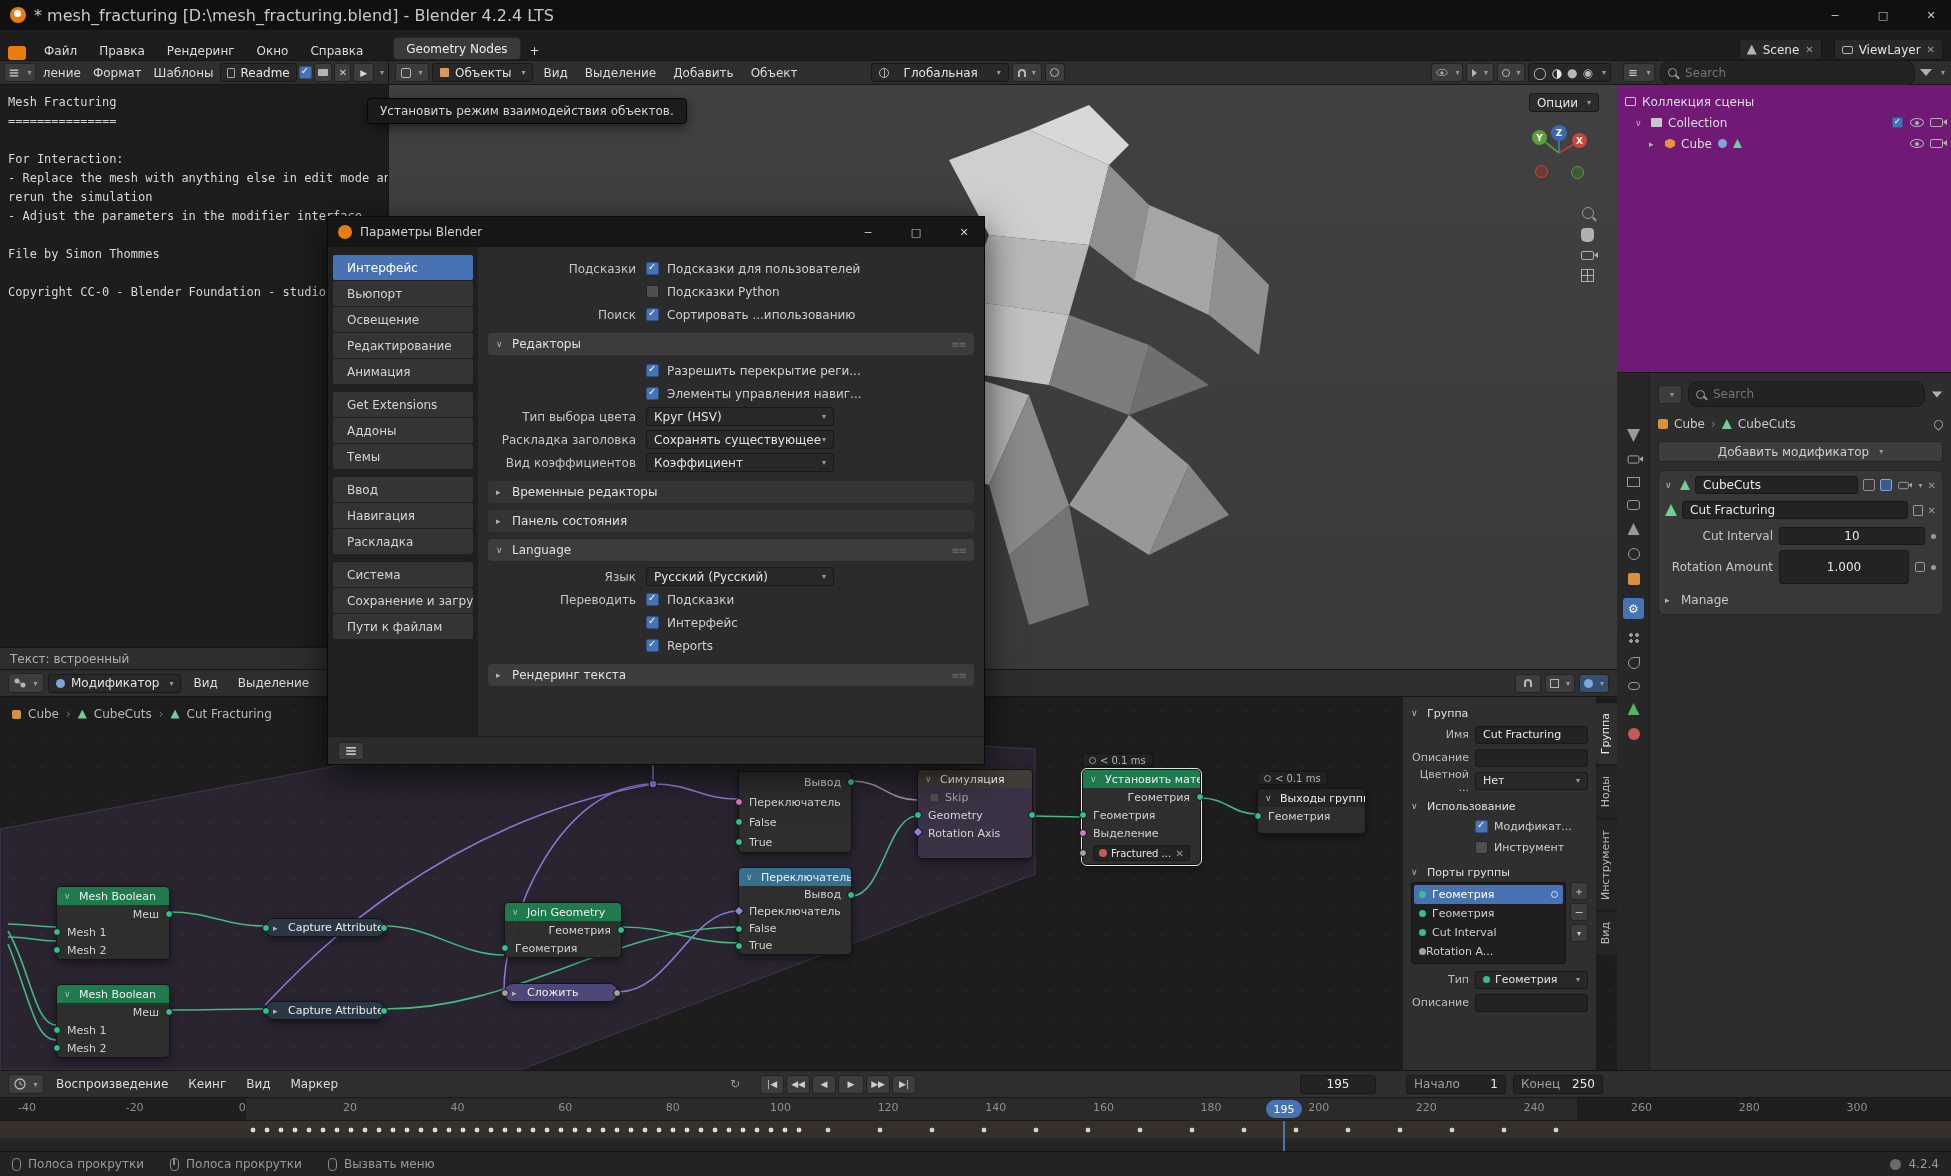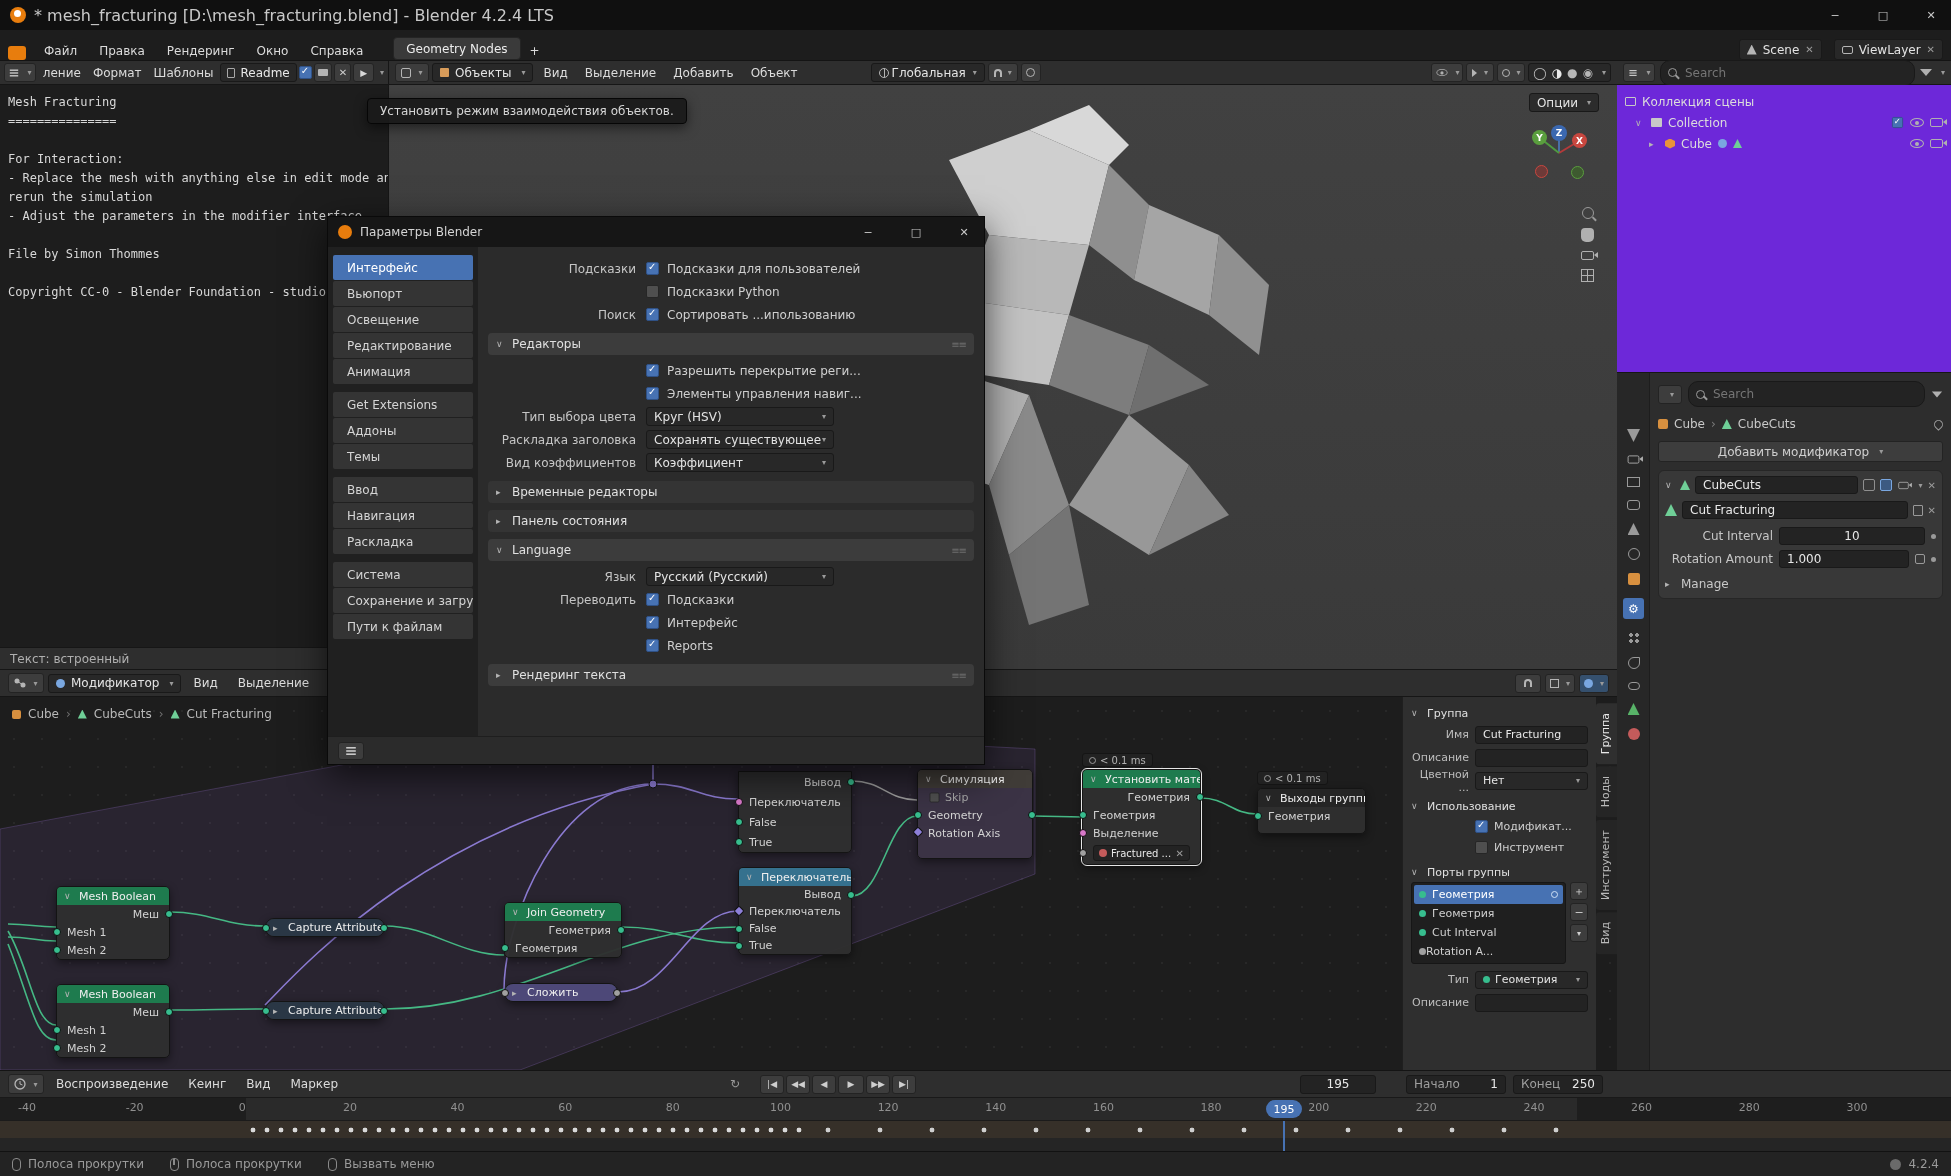--- a/index.html
+++ b/index.html
@@ -138,21 +138,21 @@
   <span class="dd" style="gap:6px;">
     <span style="width:9px;height:9px;background:#d89c5a;border-radius:1px;"></span>
     <span>Объекты</span>
       <span class="arr">▾</span>
   </span>
   <span class="mi" style="padding:2px 7px;">Вид</span>
   <span class="mi" style="padding:2px 7px;">Выделение</span>
   <span class="mi" style="padding:2px 7px;">Добавить</span>
   <span class="mi" style="padding:2px 7px;">Объект</span>
   <span style="width:60px;"></span>
-  <span class="dd" style="gap:3px;">
+  <span class="dd" style="gap:15px;">
     <span style="width:10px;height:10px;border:1.2px solid #b5b5b5;border-radius:50%;position:relative;">
         <span style="position:absolute;left:50%;top:0;width:1px;height:100%;background:#b5b5b5;"></span>
       </span>
     <span>Глобальная</span>
       <span class="arr">▾</span>
   </span>
   <span class="btnish" style="width:30px;height:19px;gap:2px;">
       <span style="width:8px;height:8px;border:2px solid #b5b5b5;border-bottom:none;border-radius:5px 5px 0 0;"></span>
       <span class="arr">▾</span>
     </span>
@@ -238,21 +238,21 @@
       <span class="arr">▾</span>
     </span>
   <span class="hrow" style="flex:1;position:relative;">
     <span class="mag" style="position:absolute;left:8px;z-index:2;"></span>
     <input class="search" style="width: 100%; padding-left: 24px;" placeholder="Search">
   </span>
   <span class="funnel"></span>
   <span class="arr">▾</span>
 </div>
 
-<div class="abs" style="left:1617px;top:85px;width:334px;height:288px;background:#6d28d9;border-bottom:1px solid #161616;padding:6px 4px;">
+<div class="abs" style="left:1617px;top:85px;width:334px;height:288px;background:#701a75;border-bottom:1px solid #161616;padding:6px 4px;">
   <div class="hrow" style="height:21px;gap:6px;padding:0 4px;">
     <span style="width:11px;height:9px;border:1.2px solid #c8c8c8;border-radius:1px;"></span>
     <span style="color:#dcdcdc;">Коллекция сцены</span>
   </div>
   <div class="hrow" style="height:21px;gap:6px;padding:0 4px 0 14px;">
     <span class="chev">∨</span>
     <span style="width:11px;height:9px;background:#c8c8c8;border-radius:1px;"></span>
     <span style="color:#dcdcdc;">Collection</span>
     <span style="flex:1;"></span>
     <span class="chk on" style="transform:scale(.85);"></span>
@@ -339,21 +339,21 @@
       </div>
       <div class="hrow" style="gap:6px;margin-top:8px;">
         <span style="width:108px;text-align:right;color:#c6c6c6;">Cut Interval</span>
         <span class="field" style="flex:1;height:18px;justify-content:center;">
             <span>10</span>
           </span>
         <span style="width:5px;height:5px;border-radius:50%;background:#9a9a9a;"></span>
       </div>
       <div class="hrow" style="gap:6px;margin-top:5px;">
         <span style="width:108px;text-align:right;color:#c6c6c6;">Rotation Amount</span>
-        <span class="field" style="flex:1;height:18px;">
+        <span class="field" style="flex:1;height:34px;justify-content:center;">
             <span>1.000</span>
           </span>
         <span style="width:10px;height:10px;border:1.2px solid #9a9a9a;border-radius:2px;"></span>
         <span style="width:5px;height:5px;border-radius:50%;background:#9a9a9a;"></span>
       </div>
       <div class="hrow" style="gap:6px;margin-top:9px;color:#c9c9c9;">
         <span class="chev">▸</span>
         <span>Manage</span>
       </div>
     </div>

